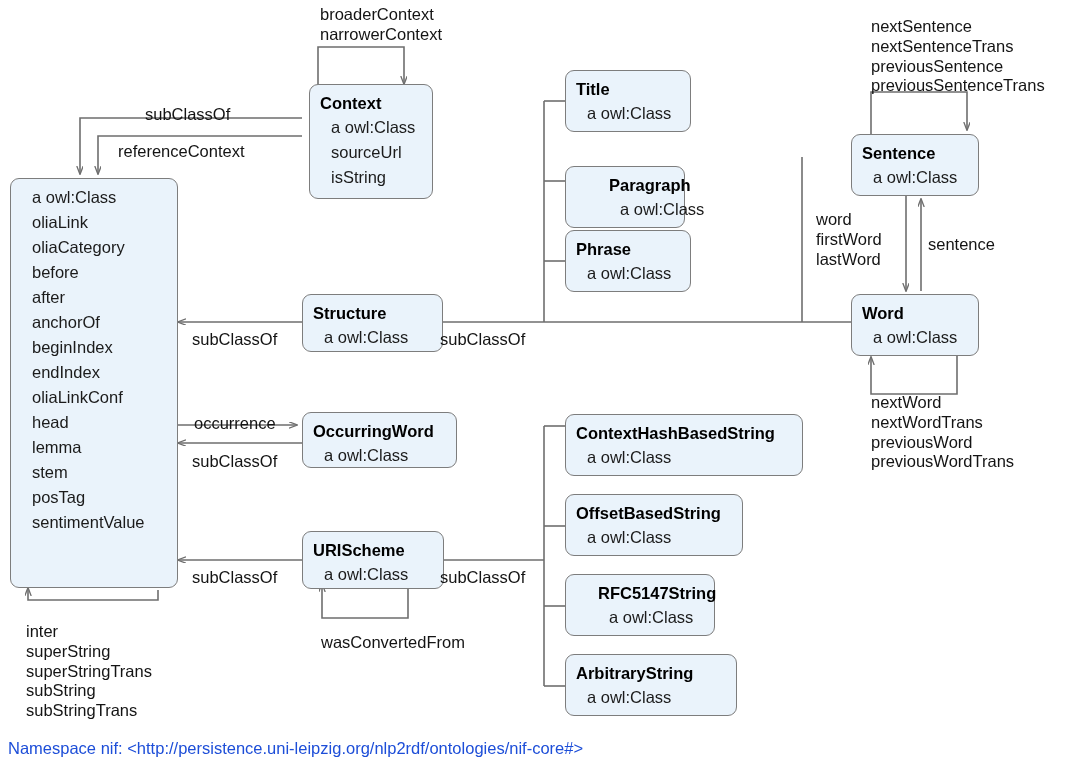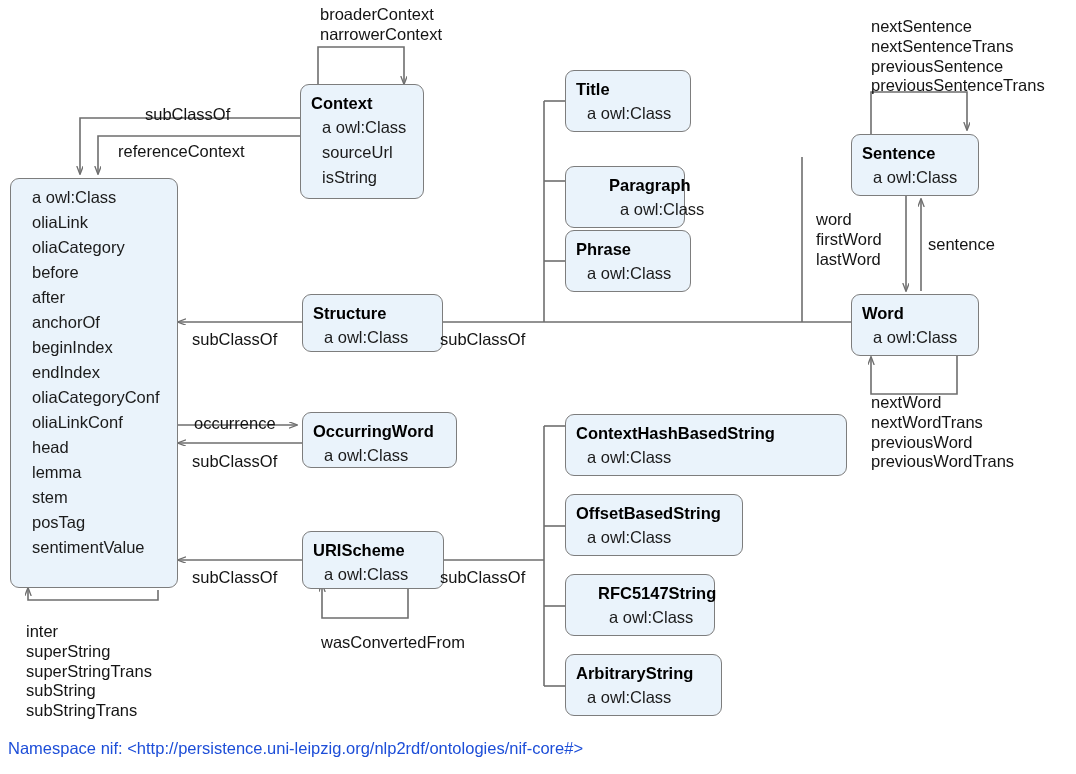--- a/index.html
+++ b/index.html
@@ -119,30 +119,29 @@
 
   <div class="node" style="left:10px;top:178px;width:168px;height:410px;">
     <div class="prop">a owl:Class</div>
     <div class="prop">oliaLink</div>
     <div class="prop">oliaCategory</div>
     <div class="prop">before</div>
     <div class="prop">after</div>
     <div class="prop">anchorOf</div>
     <div class="prop">beginIndex</div>
     <div class="prop">endIndex</div>
-    <div class="prop">oliaCategoryConf</div>
     <div class="prop">oliaLinkConf</div>
     <div class="prop">head</div>
     <div class="prop">lemma</div>
     <div class="prop">stem</div>
     <div class="prop">posTag</div>
     <div class="prop">sentimentValue</div>
   </div>
 
-  <div class="node" style="left:300px;top:84px;width:124px;height:115px;">
+  <div class="node" style="left:309px;top:84px;width:124px;height:115px;">
     <div class="title">Context</div>
     <div class="prop">a owl:Class</div>
     <div class="prop">sourceUrl</div>
     <div class="prop">isString</div>
   </div>
 
   <div class="node" style="left:565px;top:70px;width:126px;height:62px;">
     <div class="title">Title</div>
     <div class="prop">a owl:Class</div>
   </div>
@@ -175,36 +174,36 @@
   <div class="node" style="left:302px;top:412px;width:155px;height:56px;">
     <div class="title">OccurringWord</div>
     <div class="prop">a owl:Class</div>
   </div>
 
   <div class="node" style="left:302px;top:531px;width:142px;height:58px;">
     <div class="title">URIScheme</div>
     <div class="prop">a owl:Class</div>
   </div>
 
-  <div class="node" style="left:565px;top:414px;width:282px;height:62px;">
+  <div class="node" style="left:565px;top:414px;width:238px;height:62px;">
     <div class="title">ContextHashBasedString</div>
     <div class="prop">a owl:Class</div>
   </div>
 
   <div class="node" style="left:565px;top:494px;width:178px;height:62px;">
     <div class="title">OffsetBasedString</div>
     <div class="prop">a owl:Class</div>
   </div>
 
   <div class="node" style="left:565px;top:574px;width:150px;height:62px;padding-left:32px;">
     <div class="title">RFC5147String</div>
     <div class="prop">a owl:Class</div>
   </div>
 
-  <div class="node" style="left:565px;top:654px;width:157px;height:62px;">
+  <div class="node" style="left:565px;top:654px;width:172px;height:62px;">
     <div class="title">ArbitraryString</div>
     <div class="prop">a owl:Class</div>
   </div>
 
   <div class="edge-label multi" style="left:320px;top:5px;"><div>broaderContext</div><div>narrowerContext</div></div>
 
   <div class="edge-label" style="left:145px;top:105px;">subClassOf</div>
 
   <div class="edge-label" style="left:118px;top:142px;">referenceContext</div>
 

